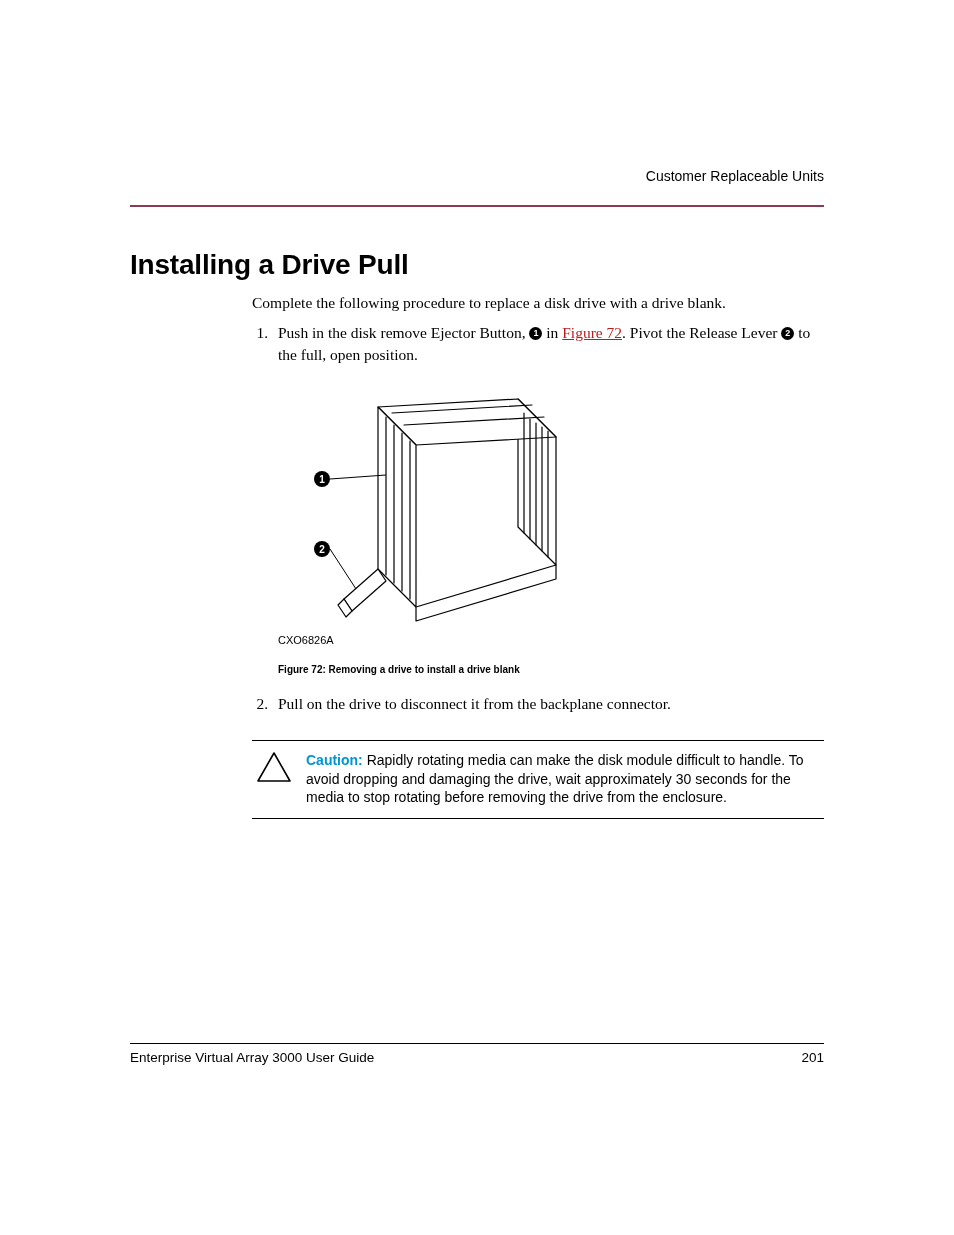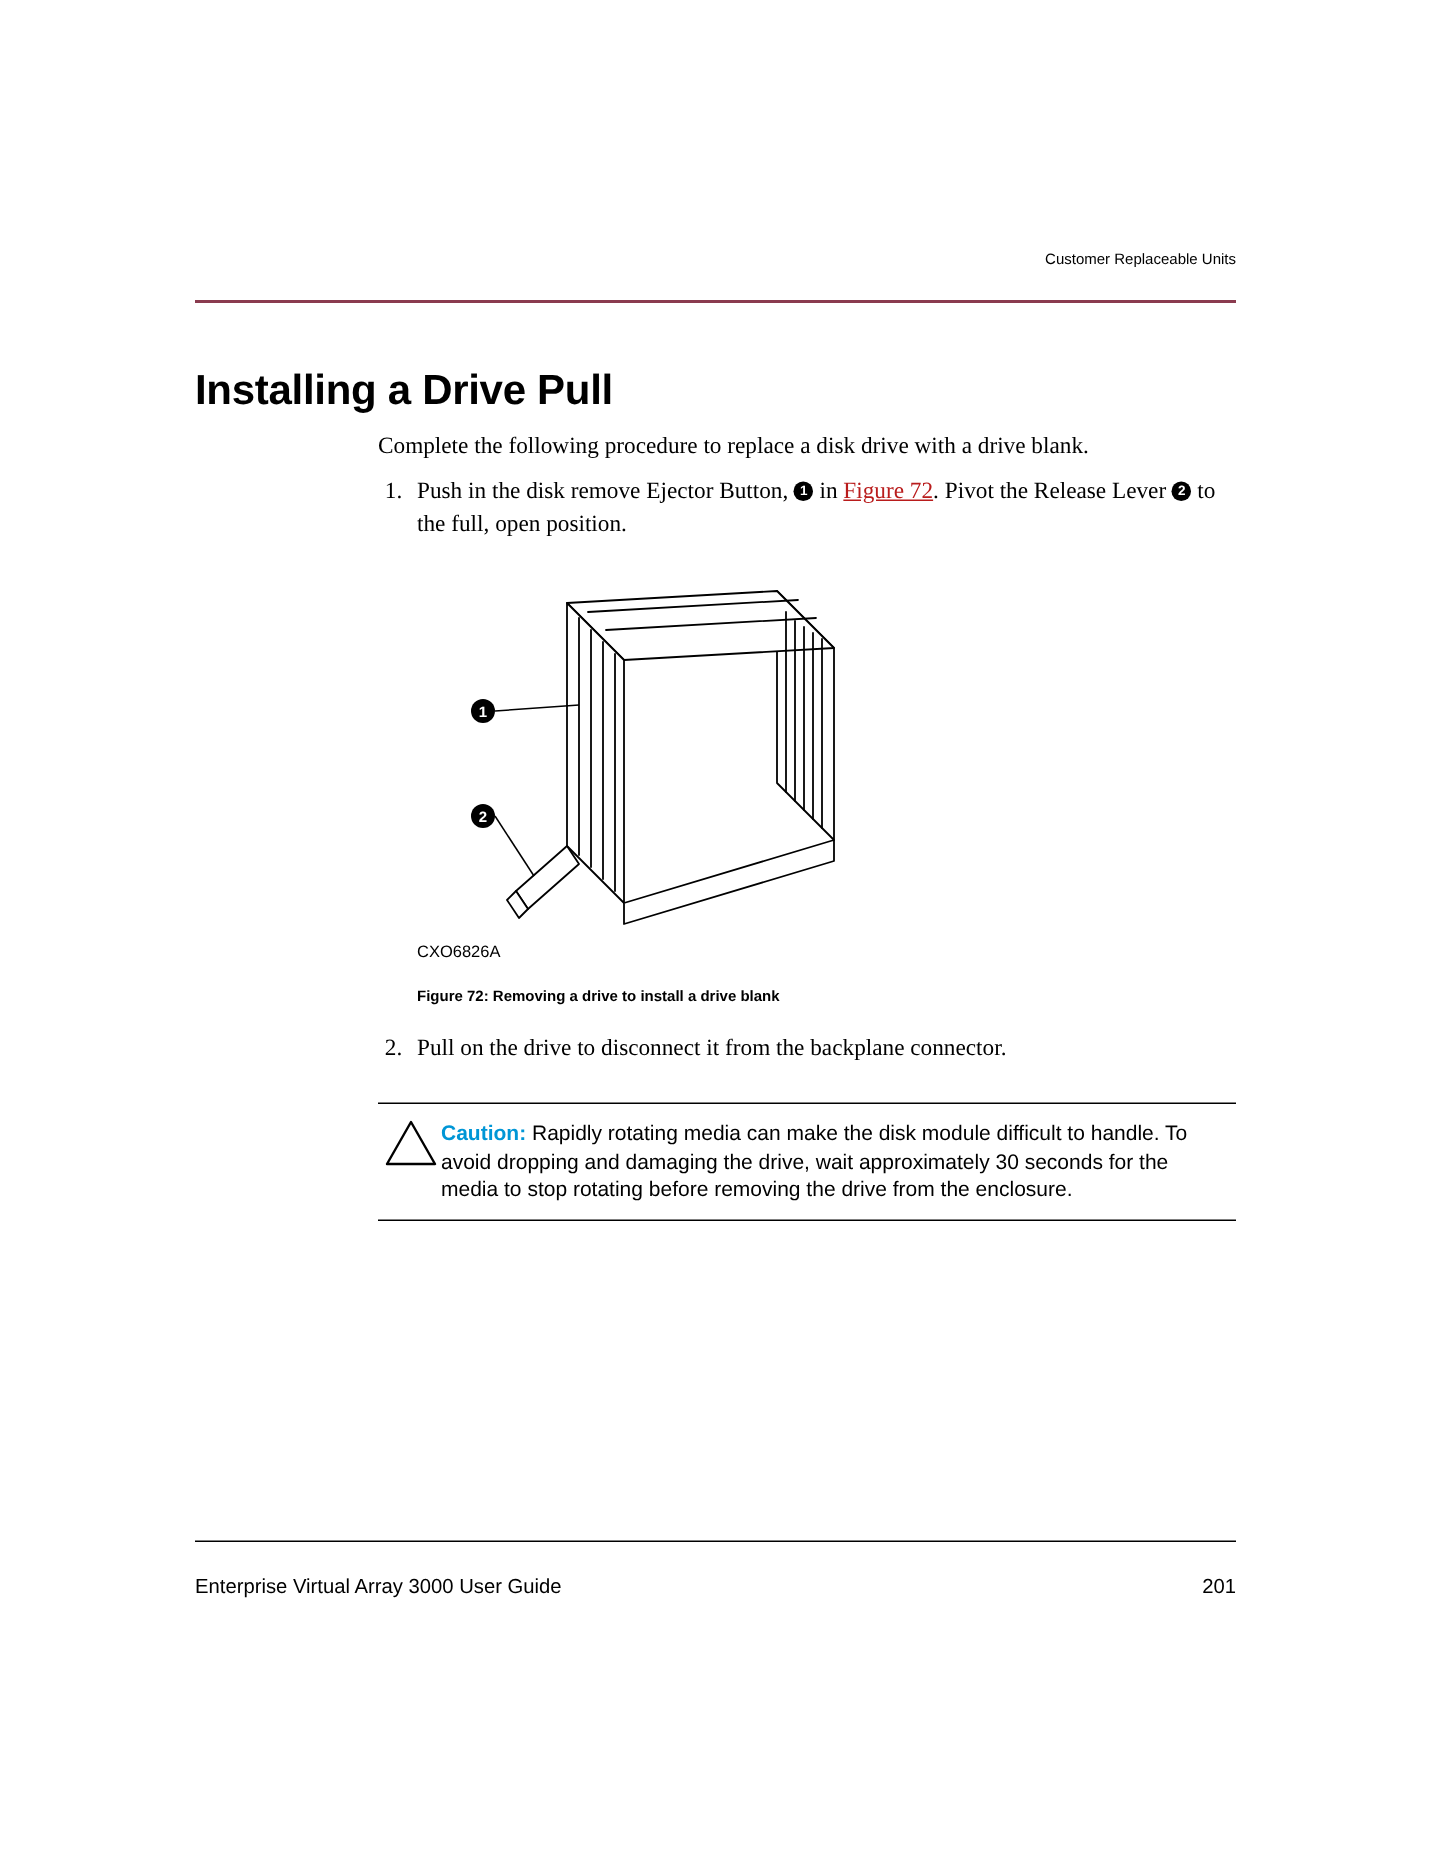--- a/index.html
+++ b/index.html
@@ -18,21 +18,21 @@
     padding: 168px 130px 0 130px;
     box-sizing: border-box;
   }
   .header-rule {
     border-top: 2px solid #8a3b4f;
     margin-top: 20px;
   }
   .running-head {
     text-align: right;
     font-family: Arial, Helvetica, sans-serif;
-    font-size: 10px;
+    font-size: 14px;
     font-weight: normal;
     margin-bottom: 21px;
   }
   h1.section-title {
     font-family: Arial, Helvetica, sans-serif;
     font-size: 28px;
     font-weight: bold;
     margin: 42px 0 12px 0;
     letter-spacing: -0.2px;
   }
@@ -87,39 +87,39 @@
     text-align: left;
     margin-top: 4px;
   }
   .caution-box {
     border-top: 1.5px solid #000;
     border-bottom: 1.5px solid #000;
     padding: 10px 4px 12px 4px;
     margin: 26px 0 22px 0;
     display: flex;
     align-items: flex-start;
-    gap: 2px;
+    gap: 14px;
   }
   .caution-text {
     font-family: Arial, Helvetica, sans-serif;
     font-size: 14px;
     line-height: 1.3;
     flex: 1;
   }
   .caution-label {
     color: #0096d6;
     font-weight: bold;
   }
   .footer {
     position: absolute;
     bottom: 170px;
     left: 130px;
     right: 130px;
     border-top: 1px solid #000;
-    padding-top: 22px;
+    padding-top: 6px;
     display: flex;
     justify-content: space-between;
     font-family: Arial, Helvetica, sans-serif;
     font-size: 13.5px;
     margin-top: 43px;
   }
   .drive-svg { display:block; margin-left: 30px; }
 </style>
 </head>
 <body>

